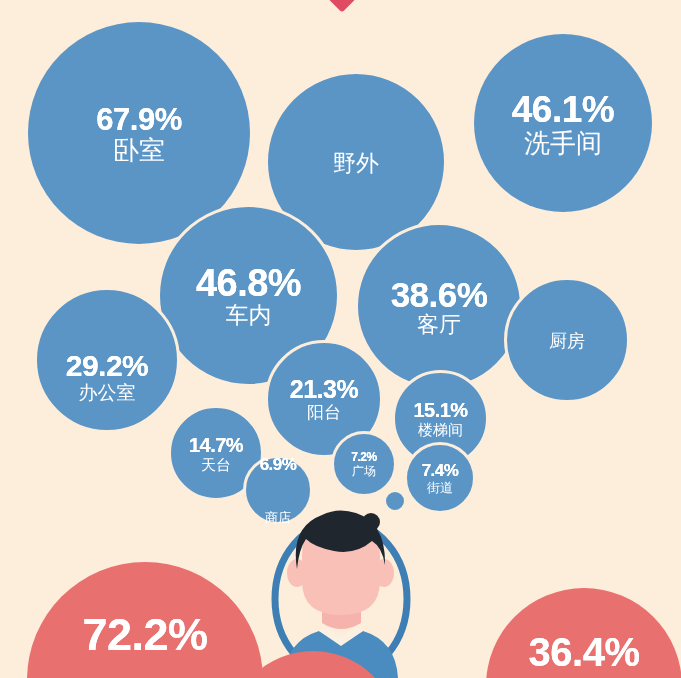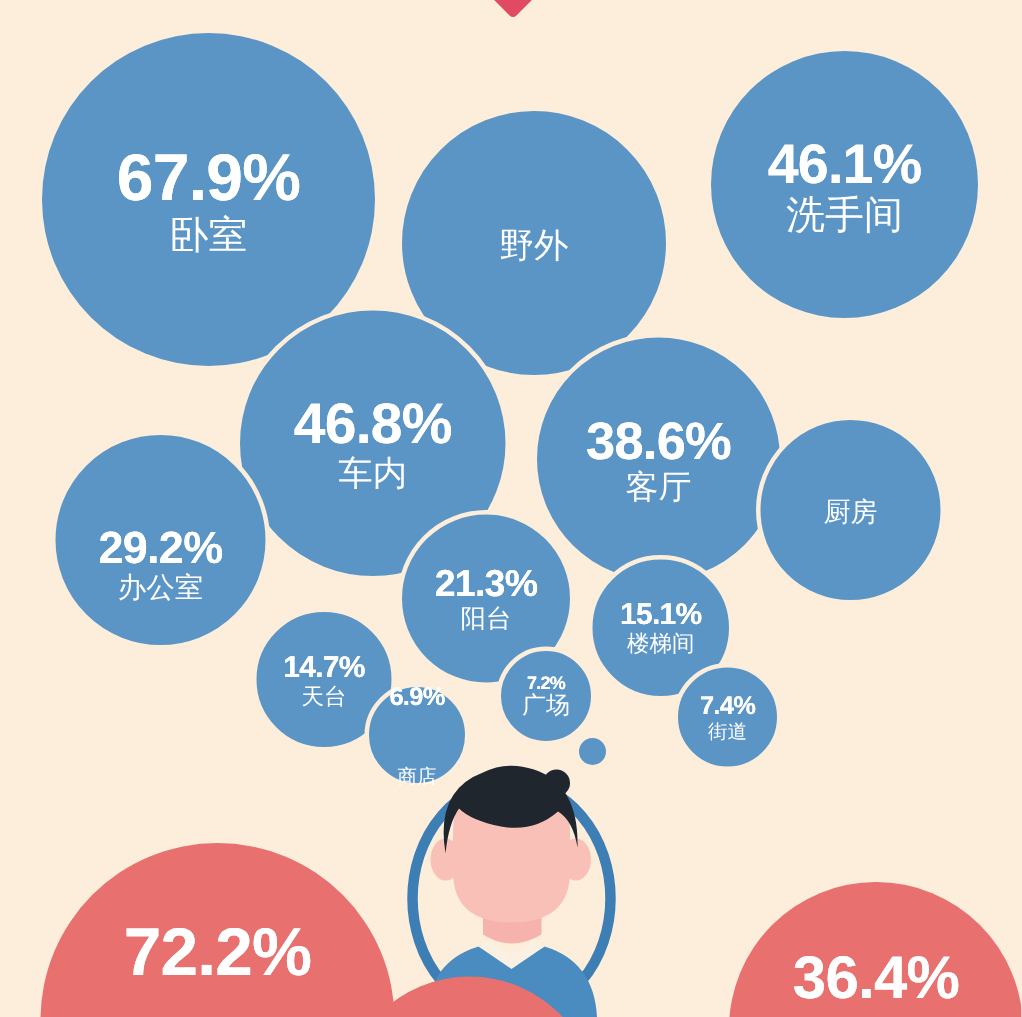--- a/index.html
+++ b/index.html
@@ -69,21 +69,21 @@
   }
 </style>
 </head>
 <body>
 
 <div id="infographic">
 
   <div id="heart-tip"></div>
 
   <div class="bubble blue" style="left:28px; top:22px; width:222px; height:222px;">
-    <span class="val" style="font-size:44px;">67.9%</span>
+    <span class="val" style="font-size:31px;">67.9%</span>
     <span class="lbl" style="font-size:26px;">卧室</span>
   </div>
 
   <div class="bubble blue ring" style="left:265px; top:71px; width:182px; height:182px;">
     <span class="lbl" style="font-size:23px;">野外</span>
   </div>
 
   <div class="bubble blue" style="left:474px; top:34px; width:178px; height:178px;">
     <span class="val" style="font-size:37px;">46.1%</span>
     <span class="lbl" style="font-size:26px;">洗手间</span>
@@ -116,33 +116,33 @@
   <div class="bubble blue ring" style="left:392px; top:370px; width:97px; height:97px;">
     <span class="val" style="font-size:20px;">15.1%</span>
     <span class="lbl" style="font-size:15px;">楼梯间</span>
   </div>
 
   <div class="bubble blue ring" style="left:168px; top:405px; width:96px; height:96px;">
     <span class="val" style="font-size:20px;">14.7%</span>
     <span class="lbl" style="font-size:15px;">天台</span>
   </div>
 
-  <div class="bubble blue ring" style="left:449px; top:442px; width:72px; height:72px;text-align:center;">
+  <div class="bubble blue ring" style="left:404px; top:442px; width:72px; height:72px;text-align:center;">
     <span class="val" style="font-size:17px;">7.4%</span>
     <span class="lbl" style="font-size:13px;">街道</span>
   </div>
 
   <div class="bubble blue ring" style="left:243px; top:455px; width:70px; height:70px;gap:36px;">
     <span class="val" style="font-size:17px;">6.9%</span>
     <span class="lbl" style="font-size:13px;">商店</span>
   </div>
 
   <div class="bubble blue ring" style="left:331px; top:431px; width:66px; height:66px;">
     <span class="val" style="font-size:12px;">7.2%</span>
-    <span class="lbl" style="font-size:16px;">广场</span>
+    <span class="lbl" style="font-size:12px;">广场</span>
   </div>
 
   <div class="thought-dot" style="left:383px; top:489px; width:24px; height:24px;"></div>
   <div class="thought-dot" style="left:365px; top:516px; width:16px; height:16px;"></div>
 
   <div id="character">
     <svg viewBox="0 0 155 175" width="155" height="175" xmlns="http://www.w3.org/2000/svg">
 
       <ellipse cx="77" cy="96" rx="66" ry="78" fill="none" stroke="#3d7fb5" stroke-width="7"></ellipse>
 

